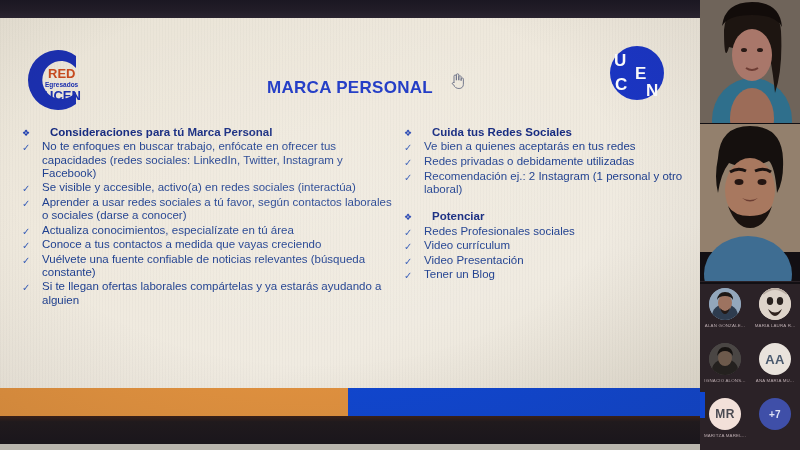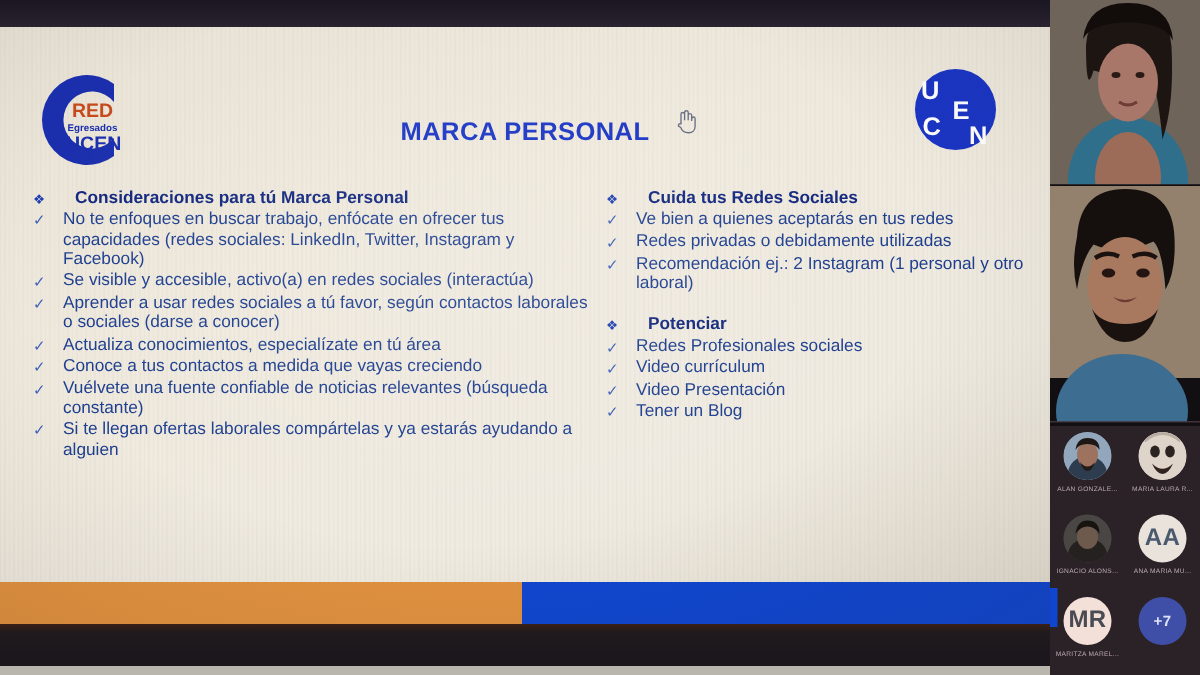--- a/index.html
+++ b/index.html
@@ -386,28 +386,28 @@
             <circle cx="16" cy="16" r="16" fill="#4a4644"></circle>
             <ellipse cx="16" cy="27" rx="13" ry="11" fill="#24211f"></ellipse>
             <ellipse cx="16" cy="15" rx="7" ry="8" fill="#6d5a4c"></ellipse>
             <path d="M8 13 q1 -9 8 -9 q8 0 8 9 q-3 -5 -8 -5 q-5 0 -8 5 z" fill="#161311"></path>
           </svg>
         </div>
         <div class="pname">IGNACIO ALONS...</div>
       </div>
 
       <div class="pcell" style="left:50px; top:55px;">
-        <div class="avatar" style="background:#e9e3dc; color:#4a5a6e; font-size:16px;">
+        <div class="avatar" style="background:#e9e3dc; color:#4a5a6e; font-size:13px;">
           <span>AA</span>
         </div>
         <div class="pname">ANA MARIA MU...</div>
       </div>
 
       <div class="pcell" style="left:0px;  top:110px;">
-        <div class="avatar" style="background:#f2e0d9; color:#4a4a52; font-size:16px;">
+        <div class="avatar" style="background:#f2e0d9; color:#4a4a52; font-size:12px;">
           <span>MR</span>
         </div>
         <div class="pname">MARITZA MAREL...</div>
       </div>
 
       <div class="pcell" style="left:50px; top:110px;">
         <div class="avatar" style="background:#3f4fa8; color:#dfe3f5; font-size:10px;">
           <span>+7</span>
         </div>
       </div>

